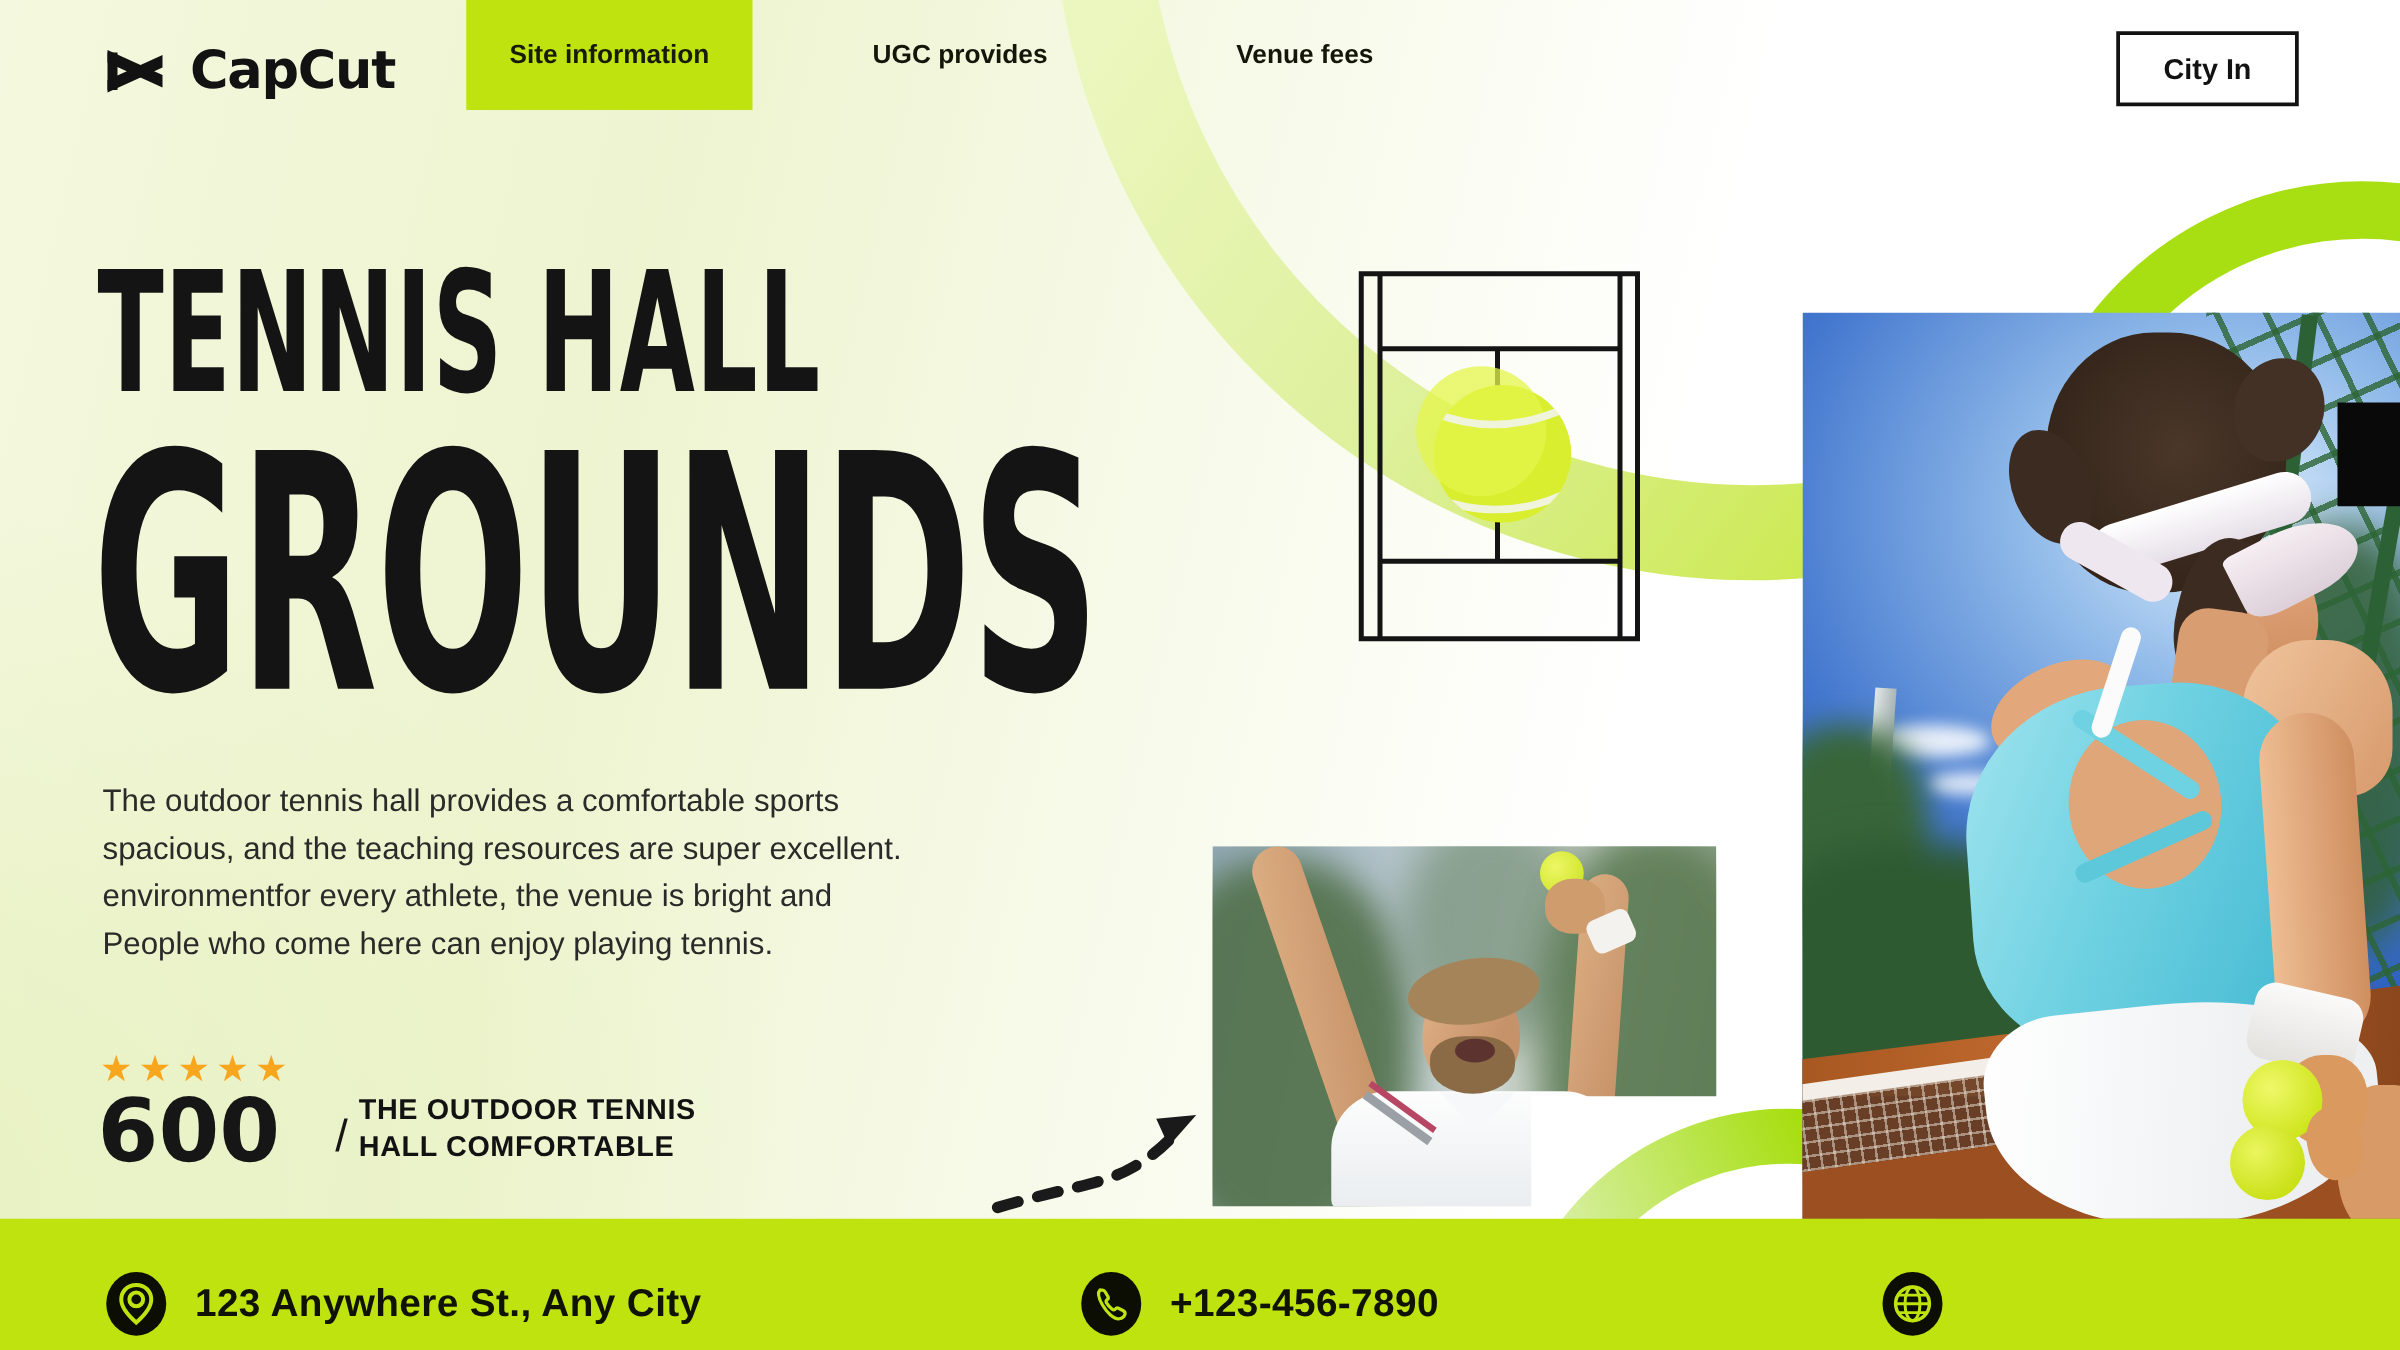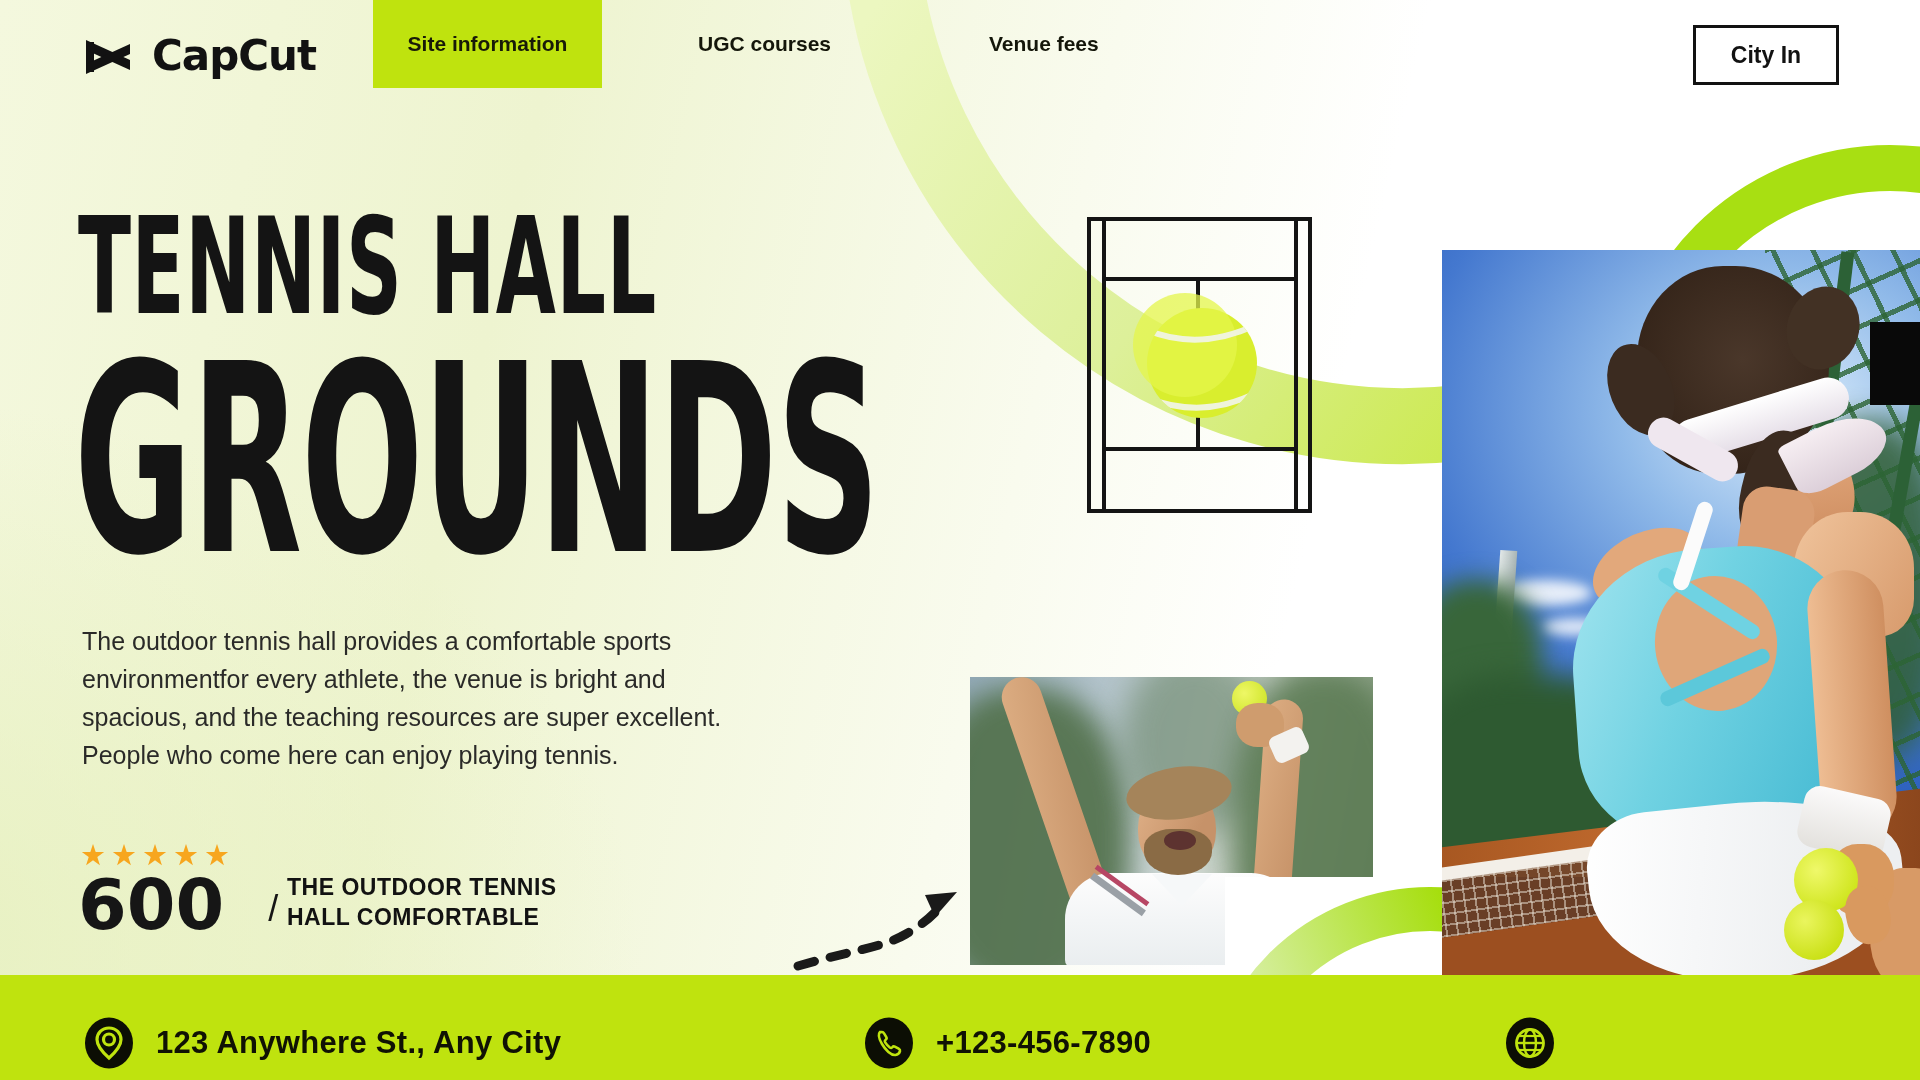--- a/index.html
+++ b/index.html
@@ -281,31 +281,31 @@
     <g fill="#121212">
       <path d="M2 8 L10 8 L10 38 L2 38 Z"></path>
       <path d="M2 6 L46 26 L46 36 L2 16 Z"></path>
       <path d="M2 30 L46 10 L46 20 L2 40 Z"></path>
     </g>
   </svg>
   <span class="logo-text">CapCut</span>
 </div>
 
 <div class="abs nav-tab">Site information</div>
-<div class="abs nav-link nav-ugc">UGC courses</div>
+<div class="abs nav-link nav-ugc">UGC provides</div>
 <div class="abs nav-link nav-venue">Venue fees</div>
 <div class="abs signin-btn">City In</div>
 
 <div class="abs hero-title hero-title1">TENNIS HALL</div>
 <div class="abs hero-title hero-title2">GROUNDS</div>
 
 <div class="abs hero-desc">
   <div>The outdoor tennis hall provides a comfortable sports</div>
+  <div>spacious, and the teaching resources are super excellent.</div>
   <div>environmentfor every athlete, the venue is bright and</div>
-  <div>spacious, and the teaching resources are super excellent.</div>
   <div>People who come here can enjoy playing tennis.</div>
 </div>
 
 <div class="abs stars">★★★★★</div>
 <div class="abs rating-row">
   <span class="rating-value">600</span>
   <span class="rating-slash">/</span>
 </div>
 <div class="abs rating-caption">
   <div>THE OUTDOOR TENNIS</div>

